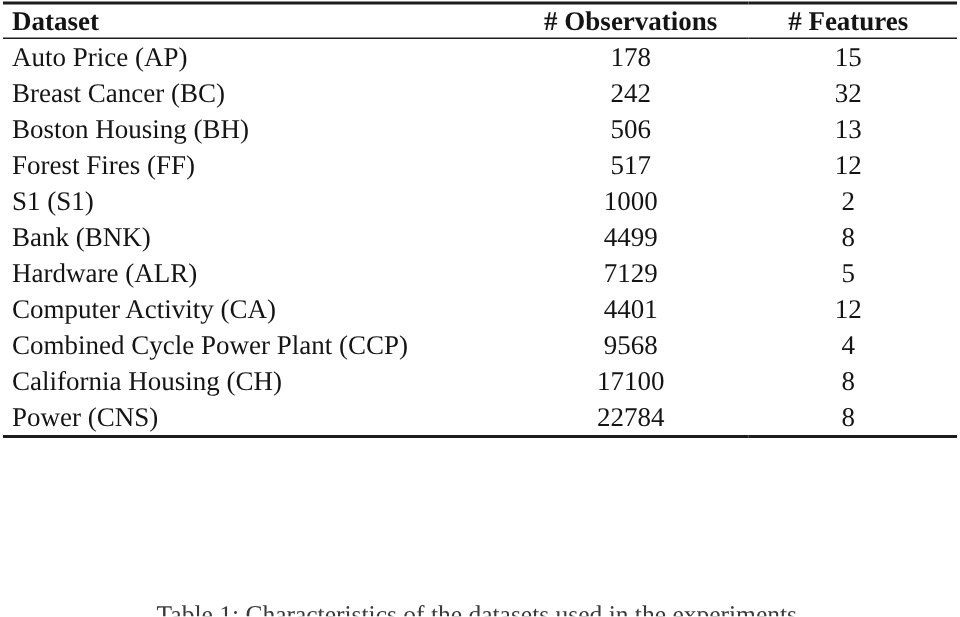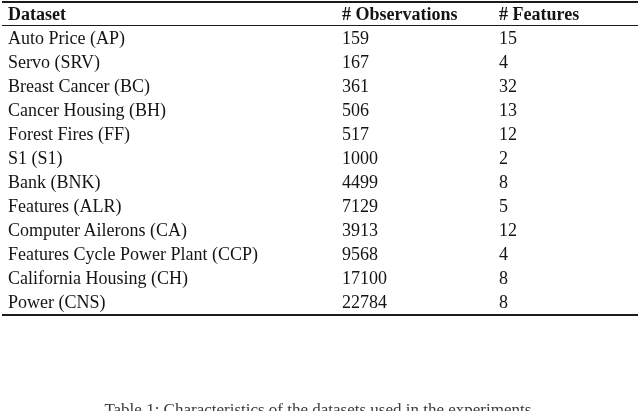--- a/index.html
+++ b/index.html
@@ -35,21 +35,21 @@
     padding: 0;
   }
   tbody td {
     font-size: 18px;
     height: 24px;
     white-space: nowrap;
     vertical-align: middle;
     padding: 0;
   }
   .al { text-align: left;  padding-left: 6px !important; }
-  .ar { text-align: left; }
+  .ar { text-align: center; }
   .pr { padding-right: 6px !important; }
   .caption {
     position: absolute;
     top: 400px;
     left: 0;
     width: 100%;
     text-align: center;
     font-size: 17px;
     color: #3a3a3a;
     white-space: nowrap;
@@ -69,65 +69,60 @@
     <thead>
       <tr>
         <th class="al">Dataset</th>
         <th class="ar"># Observations</th>
         <th class="ar pr"># Features</th>
       </tr>
     </thead>
     <tbody>
       <tr>
         <td class="al">Auto Price (AP)</td>
-        <td class="ar">159</td>
+        <td class="ar">178</td>
         <td class="ar pr">15</td>
       </tr>
       <tr>
-        <td class="al">Servo (SRV)</td>
-        <td class="ar">167</td>
-        <td class="ar pr">4</td>
-      </tr>
-      <tr>
         <td class="al">Breast Cancer (BC)</td>
-        <td class="ar">361</td>
+        <td class="ar">242</td>
         <td class="ar pr">32</td>
       </tr>
       <tr>
-        <td class="al">Cancer Housing (BH)</td>
+        <td class="al">Boston Housing (BH)</td>
         <td class="ar">506</td>
         <td class="ar pr">13</td>
       </tr>
       <tr>
         <td class="al">Forest Fires (FF)</td>
         <td class="ar">517</td>
         <td class="ar pr">12</td>
       </tr>
       <tr>
         <td class="al">S1 (S1)</td>
         <td class="ar">1000</td>
         <td class="ar pr">2</td>
       </tr>
       <tr>
         <td class="al">Bank (BNK)</td>
         <td class="ar">4499</td>
         <td class="ar pr">8</td>
       </tr>
       <tr>
-        <td class="al">Features (ALR)</td>
+        <td class="al">Hardware (ALR)</td>
         <td class="ar">7129</td>
         <td class="ar pr">5</td>
       </tr>
       <tr>
-        <td class="al">Computer Ailerons (CA)</td>
-        <td class="ar">3913</td>
+        <td class="al">Computer Activity (CA)</td>
+        <td class="ar">4401</td>
         <td class="ar pr">12</td>
       </tr>
       <tr>
-        <td class="al">Features Cycle Power Plant (CCP)</td>
+        <td class="al">Combined Cycle Power Plant (CCP)</td>
         <td class="ar">9568</td>
         <td class="ar pr">4</td>
       </tr>
       <tr>
         <td class="al">California Housing (CH)</td>
         <td class="ar">17100</td>
         <td class="ar pr">8</td>
       </tr>
       <tr>
         <td class="al">Power (CNS)</td>

